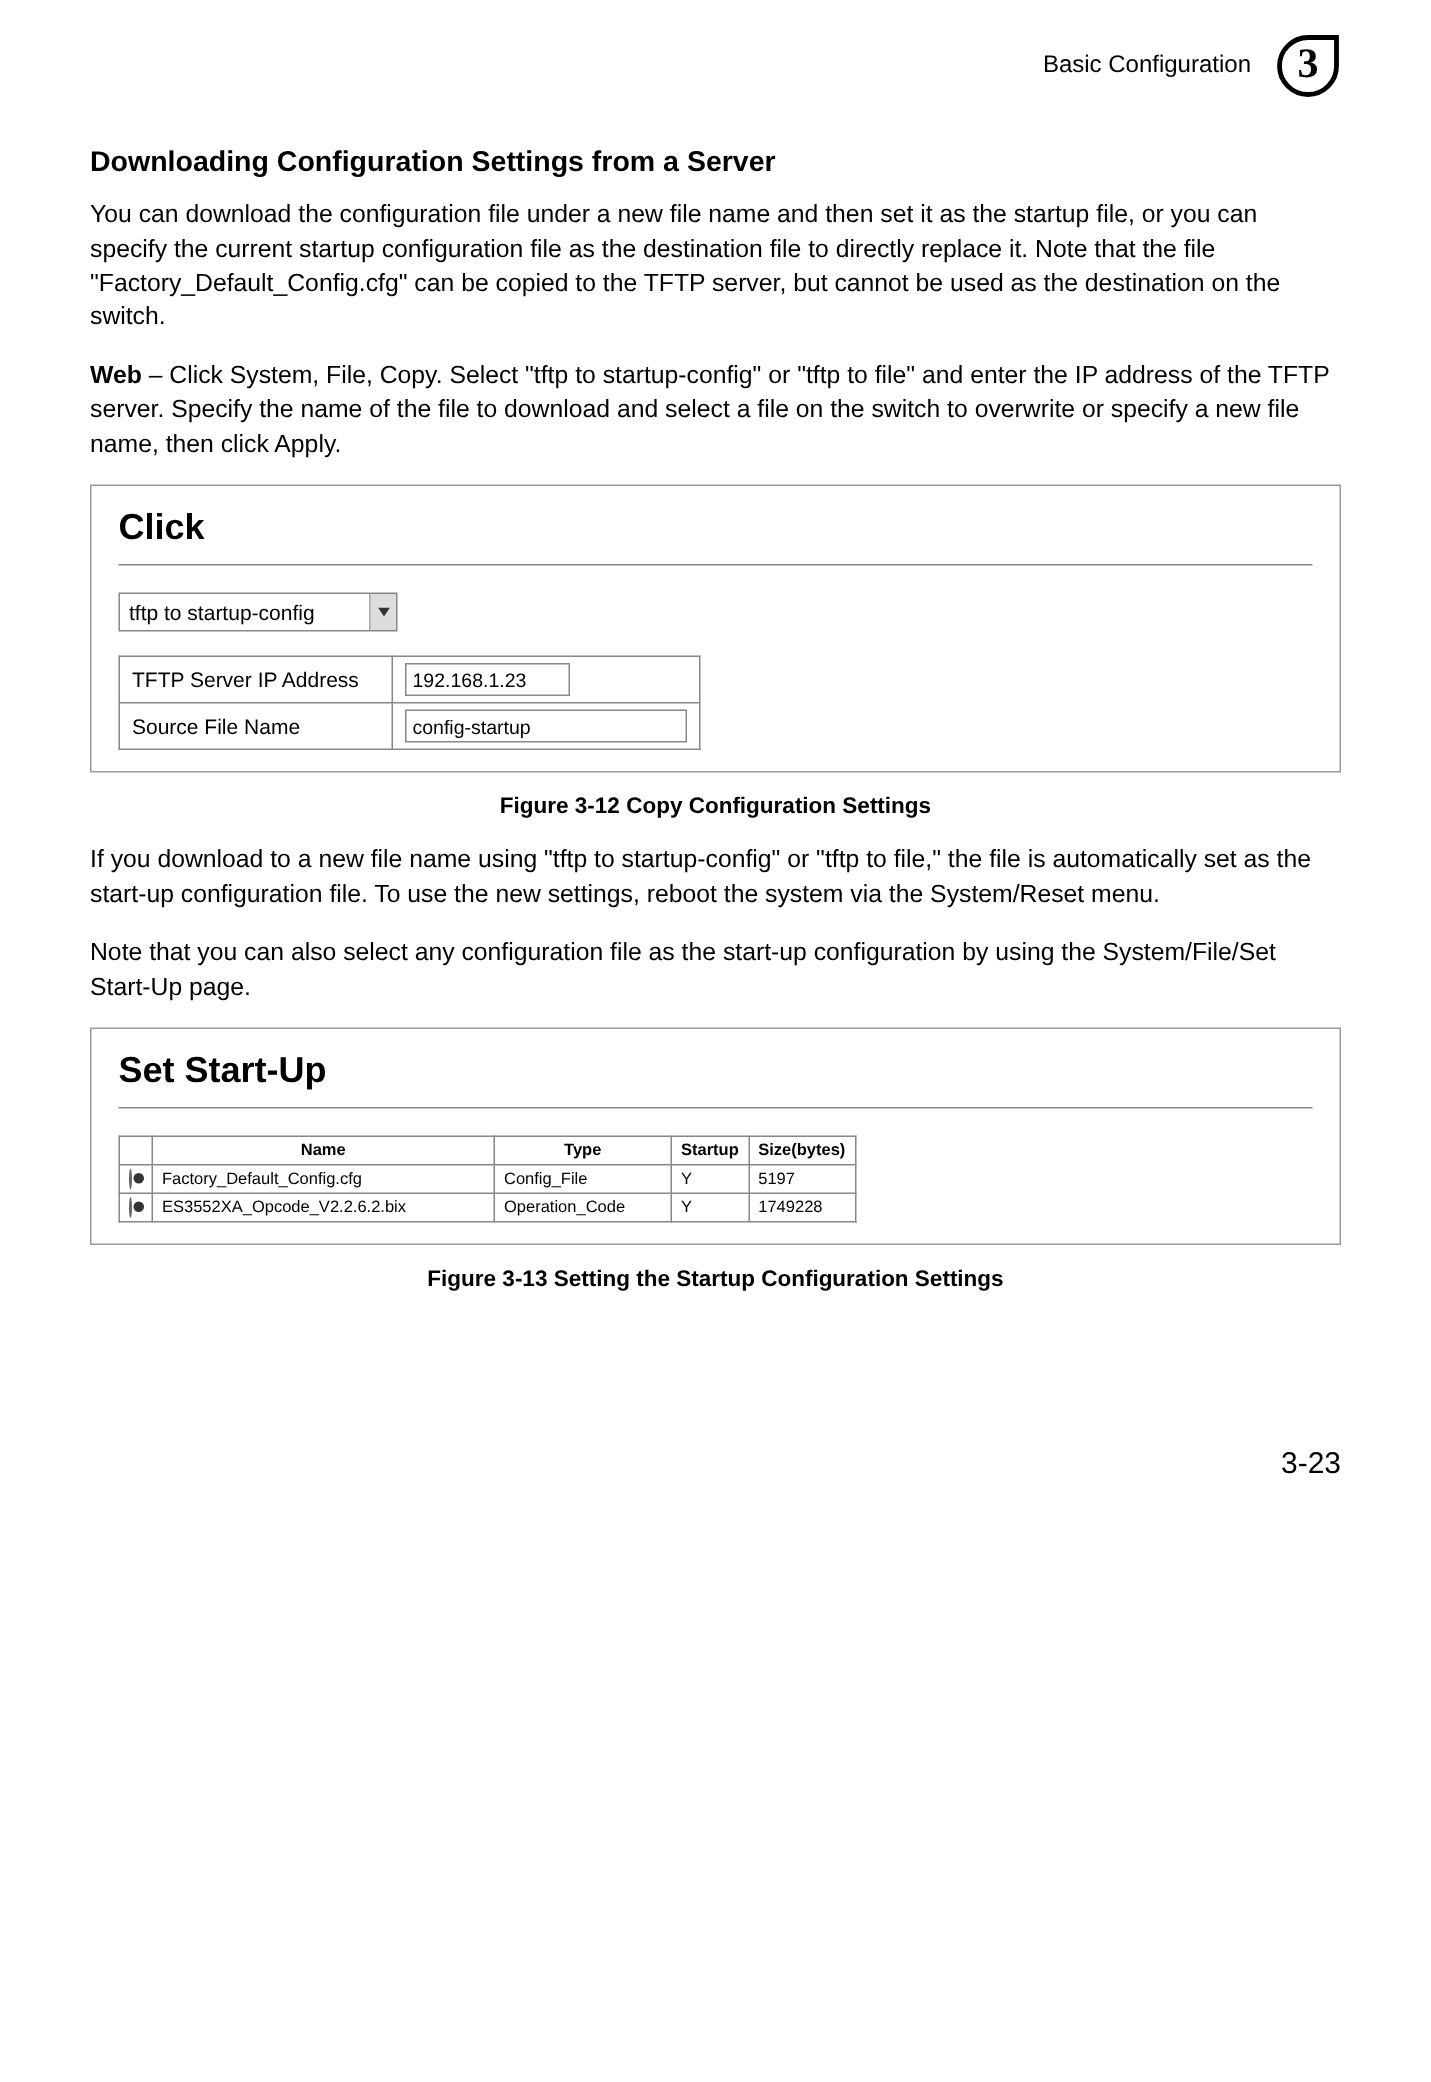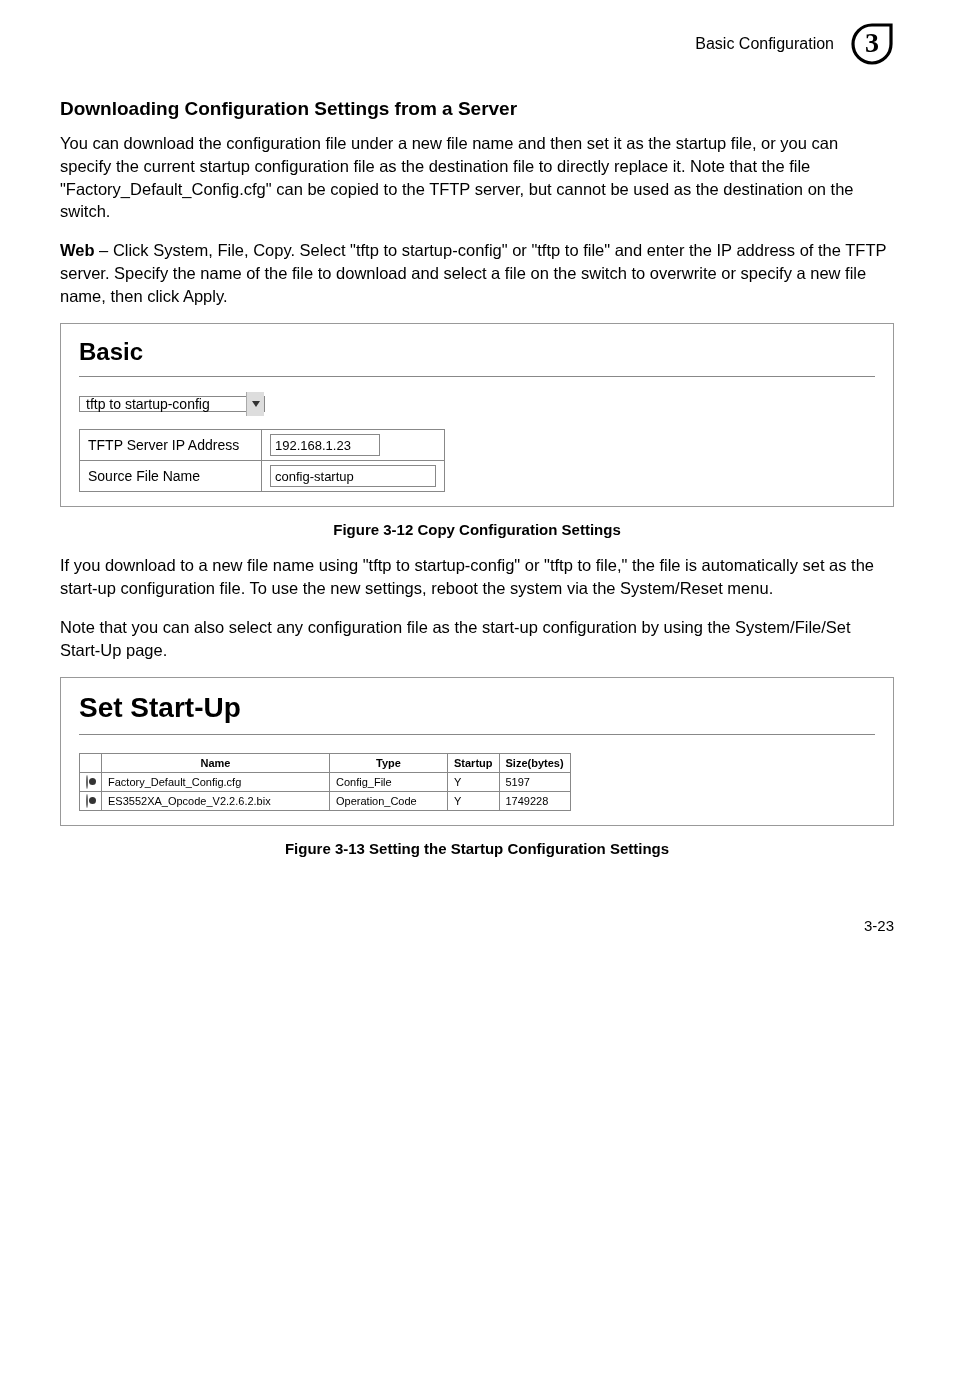--- a/index.html
+++ b/index.html
@@ -80,21 +80,21 @@
     .hr-line {
       border: none;
       border-top: 1px solid #888;
       margin-bottom: 18px;
     }
     .dropdown {
       display: inline-flex;
       align-items: center;
       border: 1px solid #888;
       background: #fff;
-      height: 16px;
+      height: 26px;
       font-size: 14px;
       font-family: Arial, sans-serif;
     }
     .dropdown-value {
       padding: 0 10px 0 6px;
       min-width: 166px;
     }
     .dropdown-arrow {
       width: 18px;
       height: 24px;
@@ -120,21 +120,21 @@
     }
     .text-input {
       border: 1px solid #888;
       background: #fff;
       height: 22px;
       font-size: 13px;
       padding: 0 4px;
       font-family: Arial, sans-serif;
     }
     .text-input-narrow { width: 110px; }
-    .text-input-wide { width: 166px; }
+    .text-input-wide { width: 188px; }
     .radio-wrap {
       display: flex;
       align-items: center;
       gap: 6px;
       padding: 2px 0;
     }
     .radio-btn {
       width: 13px;
       height: 13px;
       border: 1px solid #666;
@@ -165,22 +165,22 @@
       padding: 3px 6px;
       text-align: left;
     }
     .startup-table th {
       text-align: center;
       font-weight: bold;
       background: #fff;
     }
     .page-number {
       text-align: right;
-      font-size: 15px;
-      margin-top: 60px;
+      font-size: 20px;
+      margin-top: 104px;
       padding-bottom: 30px;
     }
     .inline-dropdown {
       display: inline-flex;
       align-items: center;
       border: 1px solid #888;
       height: 22px;
     }
     .inline-dropdown .dd-val {
       padding: 0 4px;
@@ -218,21 +218,21 @@
 
 <h2 class="section-heading">Downloading Configuration Settings from a Server</h2>
 
 <p class="body-text">You can download the configuration file under a new file name and then set it as the startup file, or you can specify the current startup configuration file as the destination file to directly replace it. Note that the file "Factory_Default_Config.cfg" can be copied to the TFTP server, but cannot be used as the destination on the switch.</p>
 
 <p class="body-text">
   <b>Web</b><span> – Click System, File, Copy. Select "tftp to startup-config" or "tftp to file" and enter the IP address of the TFTP server. Specify the name of the file to download and select a file on the switch to overwrite or specify a new file name, then click Apply.</span>
 </p>
 
 <div class="screenshot-box">
-  <div class="copy-title">Basic</div>
+  <div class="copy-title">Click</div>
   <hr class="hr-line">
   <div class="dropdown">
     <span class="dropdown-value">tftp to startup-config</span>
     <span class="dropdown-arrow">
       <svg width="8" height="6" viewBox="0 0 8 6">
           <path d="M0 0 L8 0 L4 6 Z" fill="#333"></path>
         </svg>
     </span>
   </div>
 
@@ -254,21 +254,21 @@
     </table>
 </div>
 
 <div class="figure-caption">Figure 3-12  Copy Configuration Settings</div>
 
 <p class="body-text">If you download to a new file name using "tftp to startup-config" or "tftp to file," the file is automatically set as the start-up configuration file. To use the new settings, reboot the system via the System/Reset menu.</p>
 
 <p class="body-text">Note that you can also select any configuration file as the start-up configuration by using the System/File/Set Start-Up page.</p>
 
 <div class="screenshot-box">
-  <div class="copy-title" style="font-size:28px">Set Start-Up</div>
+  <div class="copy-title" style="font-size:24px">Set Start-Up</div>
   <hr class="hr-line">
   <table class="startup-table">
     <tbody>
         <tr>
       <th class="starttable-radio-cell"></th>
       <th style="width:228px">Name</th>
       <th style="width:118px">Type</th>
       <th>Startup</th>
       <th>Size(bytes)</th>
     </tr>

